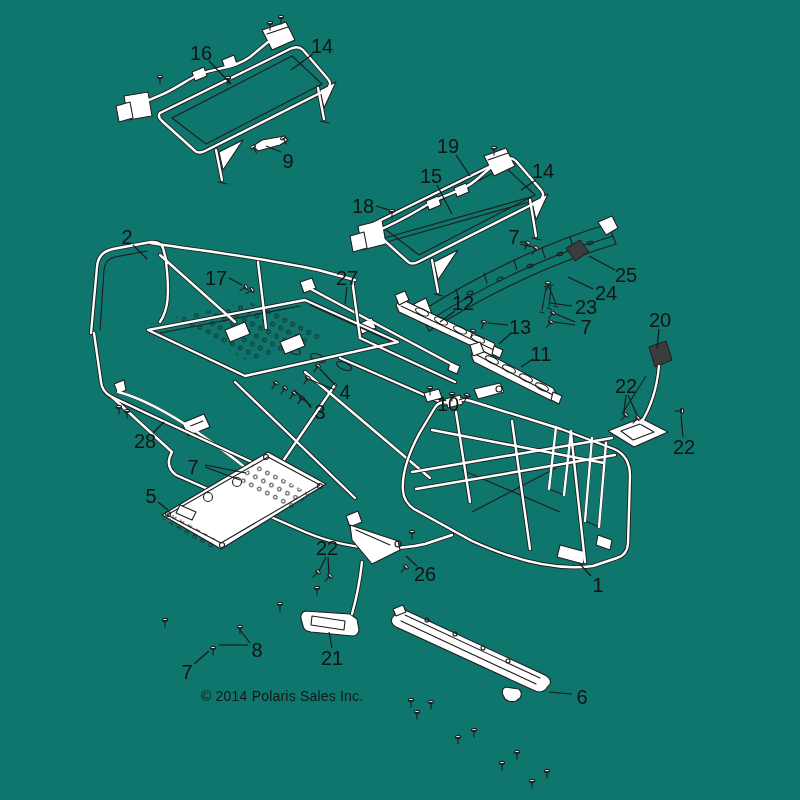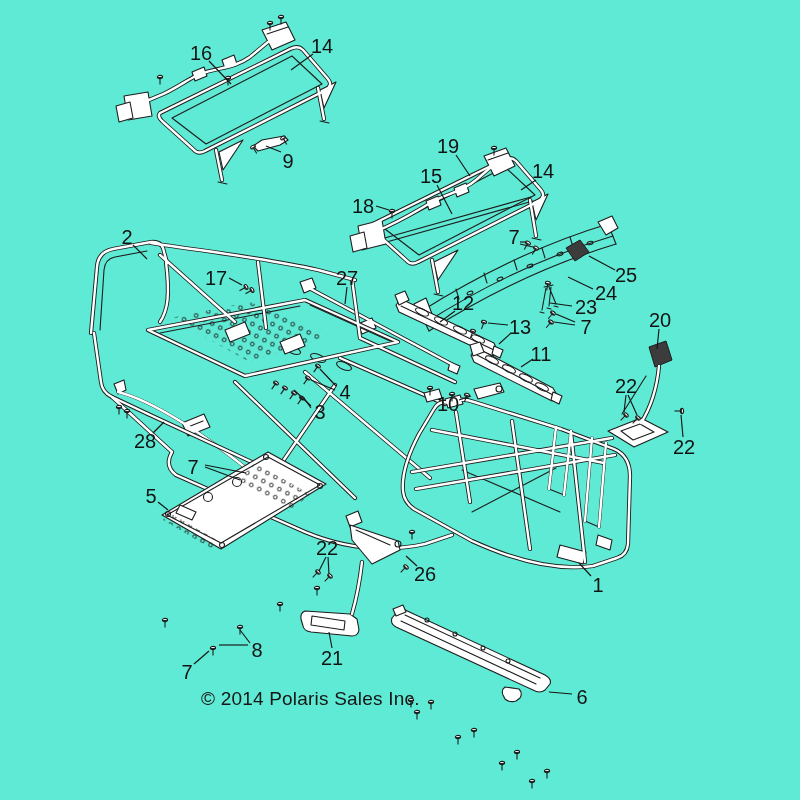--- a/index.html
+++ b/index.html
@@ -1,31 +1,31 @@
 <!DOCTYPE html>
 <html><head>
 <meta charset="utf-8">
 <style>
   html,body{margin:0;padding:0;background:#ffffff;}
-  #stage{position:relative;width:800px;height:800px;background:#5eead4;overflow:hidden;
+  #stage{position:relative;width:800px;height:800px;background:#0f766e;overflow:hidden;
          font-family:"Liberation Sans","DejaVu Sans",sans-serif;}
   svg{position:absolute;left:0;top:0;}
   .tube{fill:none;stroke:#1d1d1d;stroke-width:4.2;stroke-linecap:round;stroke-linejoin:round;}
   .tube-core{fill:none;stroke:#ffffff;stroke-width:2.4;stroke-linecap:round;stroke-linejoin:round;}
   .tubeThin{fill:none;stroke:#1d1d1d;stroke-width:3.2;stroke-linecap:round;stroke-linejoin:round;}
   .ln{fill:none;stroke:#1d1d1d;stroke-width:1.1;stroke-linejoin:round;stroke-linecap:round;}
   .lnf{fill:#ffffff;stroke:#1d1d1d;stroke-width:1.1;stroke-linejoin:round;}
   .dark{fill:#3c3c3c;stroke:#1d1d1d;stroke-width:1;}
   .leader{stroke:#161616;stroke-width:1.15;fill:none;}
   text.callout{font:20px "Liberation Sans","DejaVu Sans",sans-serif;fill:#131313;
                text-anchor:middle;dominant-baseline:central;}
   .screw line{stroke:#1d1d1d;stroke-width:1.1;}
   .screw ellipse{fill:#ffffff;stroke:#1d1d1d;stroke-width:1.1;}
   .copyright{position:absolute;left:201px;top:688px;width:400px;
-             font-size:19px;color:#161616;letter-spacing:0.2px;}
+             font-size:14px;color:#161616;letter-spacing:0.2px;}
 </style>
 </head>
 <body>
 
 <div id="stage">
   <svg id="diagram" width="800" height="800" viewBox="0 0 800 800">
     <defs>
       <pattern id="dots" width="9" height="9" patternUnits="userSpaceOnUse" patternTransform="rotate(27)">
         <circle cx="3" cy="3" r="1.9" fill="none" stroke="#1d1d1d" stroke-width="0.9"></circle>
       </pattern>

